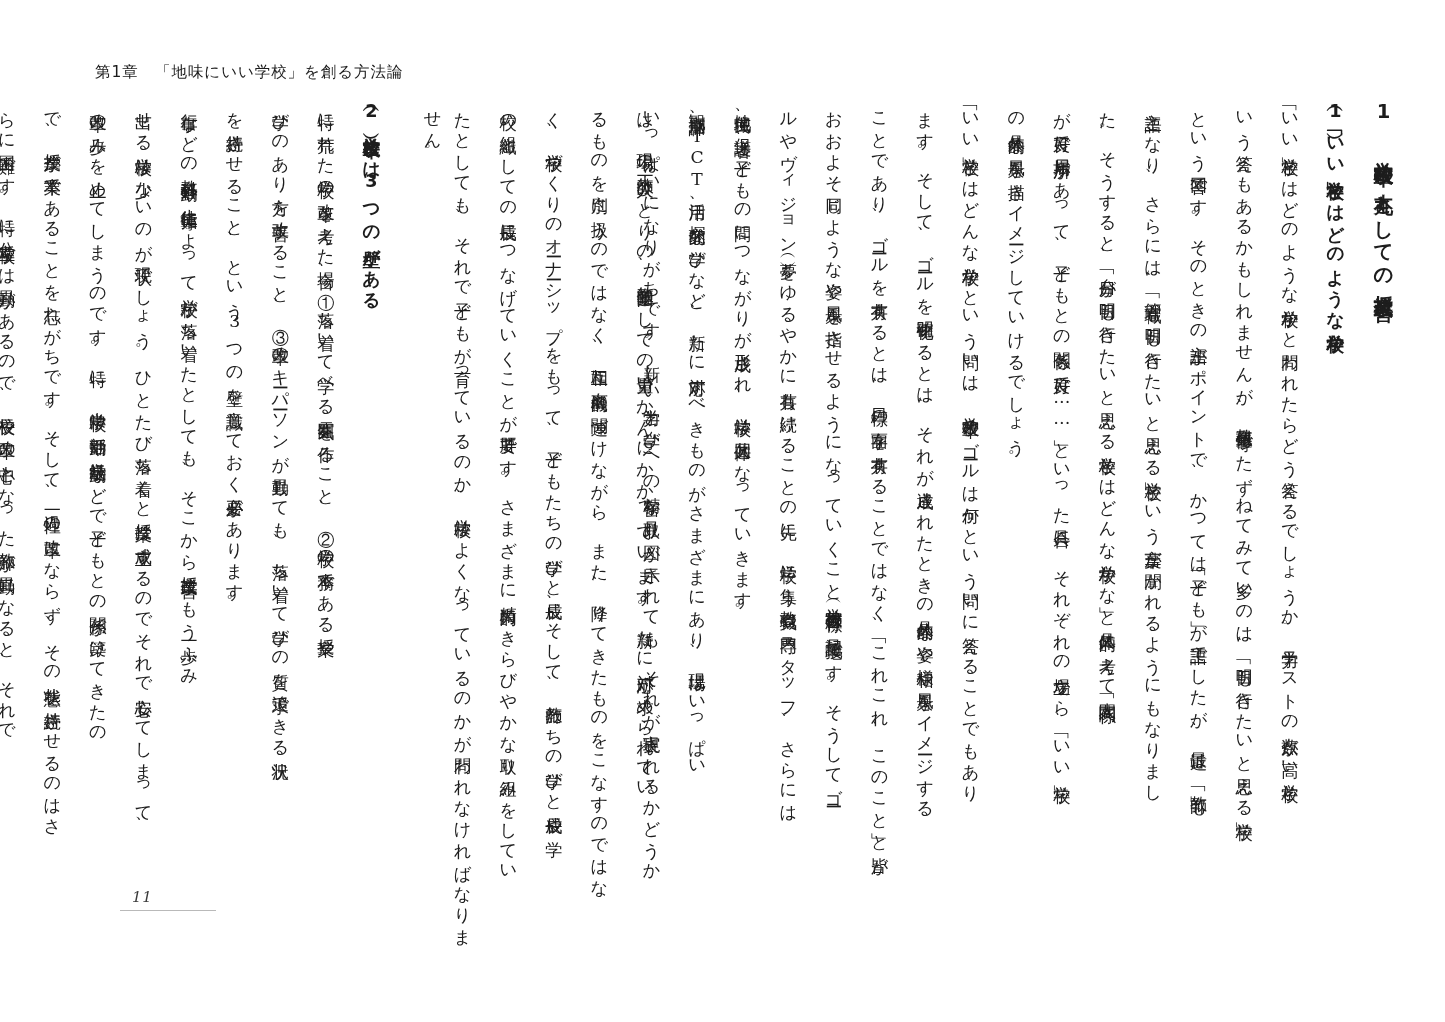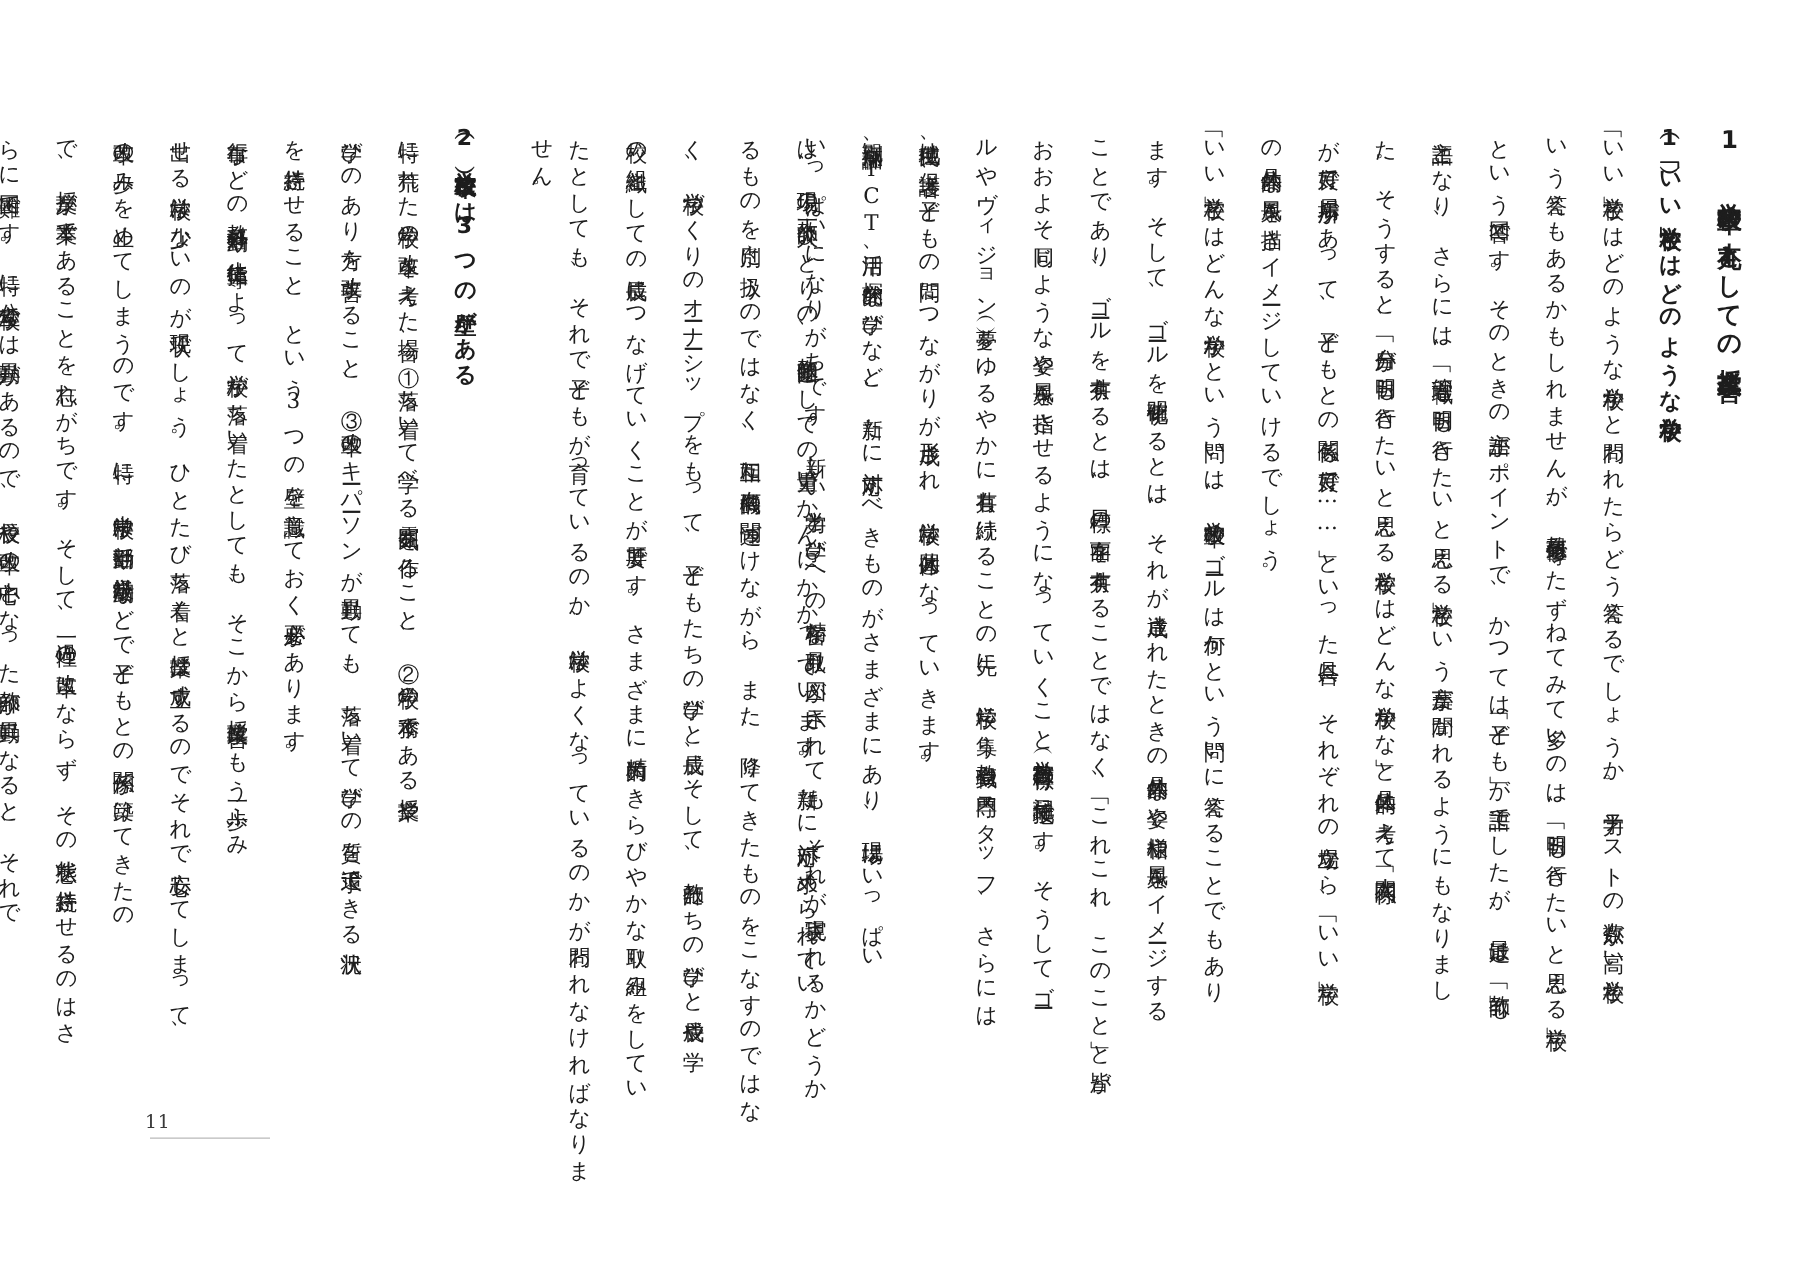--- a/index.html
+++ b/index.html
@@ -98,35 +98,36 @@
 
   
   .folio {
     position: absolute;
     bottom: 32px;
     font-family: "DejaVu Serif", "Liberation Serif", serif;
     font-size: 15px;
     color: #3a3a3a;
     letter-spacing: 0.04em;
   }
-  .folio-left  { left: 56px; }
+  .folio-left  { left: 72px; font-style: italic; }
 
   .folio-rule {
     position: absolute;
     bottom: 27px;
     height: 1px;
     background: #b9b9b9;
   }
   .rule-left  { left: 60px;  width: 96px; }
 </style>
 </head>
 <body>
 
 <div class="spread">
 
+  <div class="running-head">第1章　「地味にいい学校」を創る方法論</div>
 
   <div class="page page-right">
     <div class="cols">
 
       <div class="col heading-main"><span>1</span>　<span>学校改革の本丸としての授業改善</span></div>
 
       <div class="col heading-sub">（1）「いい学校」とはどのような学校か</div>
 
       <div class="col body">「いい学校」とはどのような学校かと問われたらどう答えるでしょうか。学力テストの点数が高い学校と</div>
       <div class="col body">いう答えもあるかもしれませんが、教員研修等でたずねてみて多いのは、「明日も行きたいと思える学校」</div>

